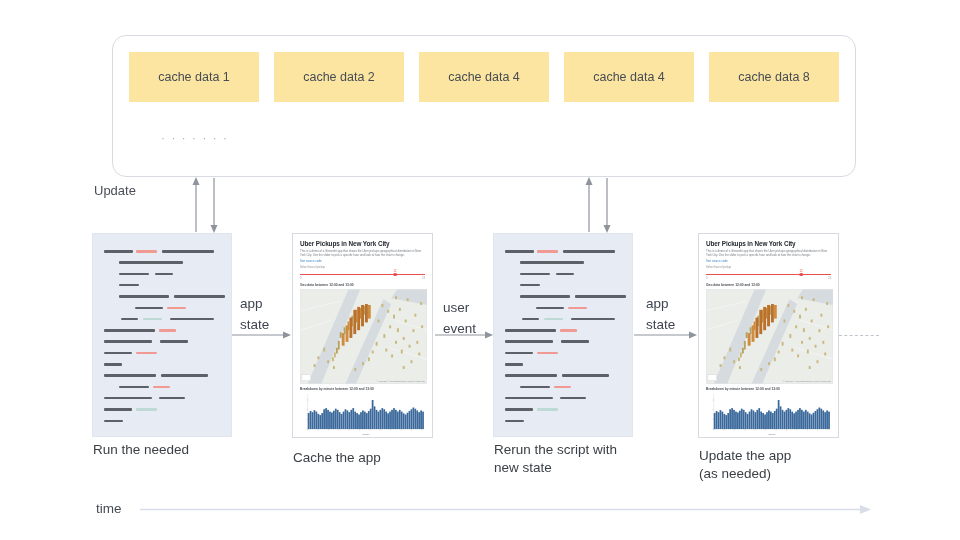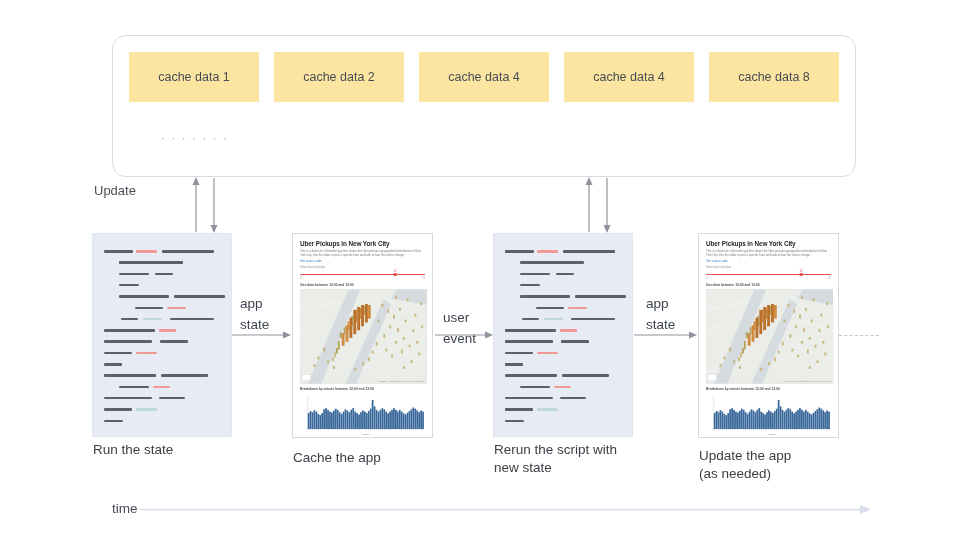--- a/index.html
+++ b/index.html
@@ -33,21 +33,21 @@
   .ap-slider-val{position:absolute;top:-1px;font-size:2.8px;color:#e8504f;transform:translateX(-50%);}
   .ap-minmax{display:flex;justify-content:space-between;font-size:2.6px;color:#9aa0a6;}
   .ap-caption{font-size:3.3px;font-weight:bold;color:#4a4f55;margin-top:3px;margin-bottom:1.5px;}
   .ap-svg{display:block;width:127px;}
   
   .step-label{position:absolute;font-size:13.5px;color:#3b4046;white-space:pre-line;line-height:18px;}
   
   .flow-label{position:absolute;font-size:13.5px;color:#3e4450;line-height:21px;white-space:pre-line;}
   .abs{position:absolute;}
   .dashed-cont{position:absolute;left:839px;top:335px;width:40px;border-top:1.6px dashed #bfc4cc;}
-  .time-label{position:absolute;left:112px;top:501px;font-size:13.5px;color:#474b54;}
+  .time-label{position:absolute;left:96px;top:501px;font-size:13.5px;color:#474b54;}
 </style>
 </head>
 <body>
 
 <div class="stage">
 
   <div class="cache-box-outer">
     <div class="cache-grid">
         <div class="cache-cell">cache data 1</div>
         <div class="cache-cell">cache data 2</div>
@@ -462,34 +462,34 @@
         <rect x="118" y="17" width="1.8" height="21" fill="#3a689b"></rect>
         <rect x="120" y="18.8" width="1.8" height="19.2" fill="#3a689b"></rect>
         <rect x="122" y="20.6" width="1.8" height="17.4" fill="#3a689b"></rect>
         <rect x="124" y="18.8" width="1.8" height="19.2" fill="#3a689b"></rect>
         <rect x="126" y="20" width="1.8" height="18" fill="#3a689b"></rect>
     <text x="68" y="44.5" text-anchor="middle" font-size="2.6" fill="#7b8085">minute</text>
     <circle cx="125" cy="-3" r="2" fill="none" stroke="#d0d3d6" stroke-width="0.4"></circle>
   </svg>
     </div>
 
-  <div class="step-label" style="left:93px;top:441px">Run the state</div>
+  <div class="step-label" style="left:93px;top:441px">Run the needed</div>
   <div class="step-label" style="left:293px;top:449px">Cache the app</div>
   <div class="step-label" style="left:699px;top:447px">Update the app
 (as needed)</div>
   <div class="step-label" style="left:494px;top:441px">Rerun the script with
 new state</div>
 
   <div class="flow-label" style="left:240px;top:293px">app
 state</div>
   <svg class="abs" style="left:232px;top:330px" width="60" height="10">
     <line x1="0" y1="5" x2="52" y2="5" stroke="#8e939c" stroke-width="1.2"></line>
     <polygon points="51,1.5 59,5 51,8.5" fill="#8e939c"></polygon>
   </svg>
-  <div class="flow-label" style="left:443px;top:307px">user
+  <div class="flow-label" style="left:443px;top:297px">user
 event</div>
   <svg class="abs" style="left:435px;top:330px" width="59" height="10">
     <line x1="0" y1="5" x2="51" y2="5" stroke="#8e939c" stroke-width="1.2"></line>
     <polygon points="50,1.5 58,5 50,8.5" fill="#8e939c"></polygon>
   </svg>
   <div class="flow-label" style="left:646px;top:293px">app
 state</div>
   <svg class="abs" style="left:634px;top:330px" width="64" height="10">
     <line x1="0" y1="5" x2="56" y2="5" stroke="#8e939c" stroke-width="1.2"></line>
     <polygon points="55,1.5 63,5 55,8.5" fill="#8e939c"></polygon>

